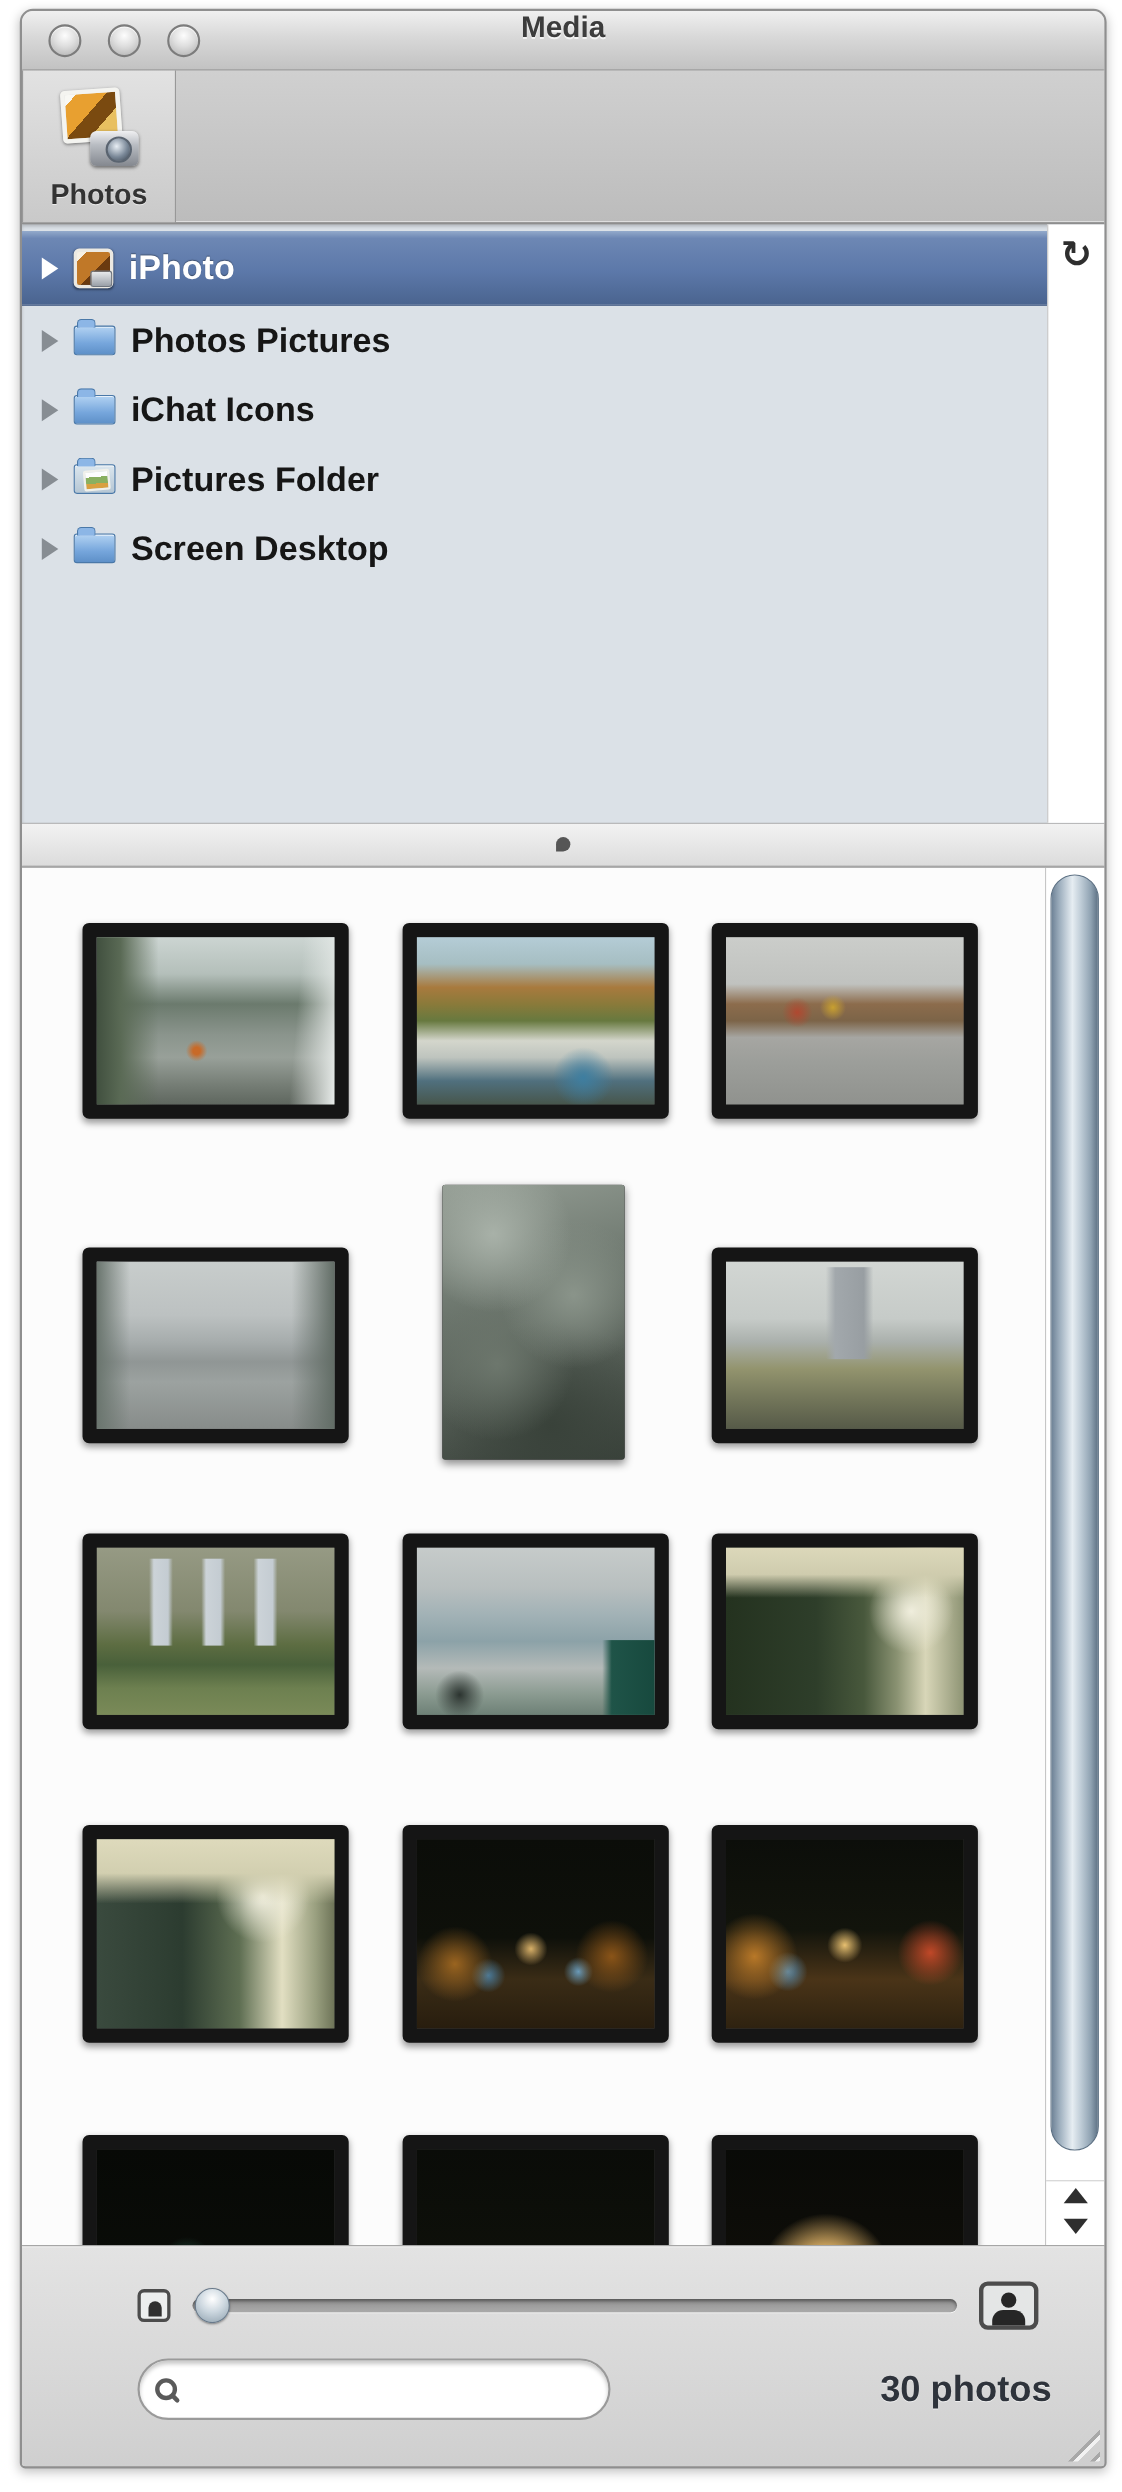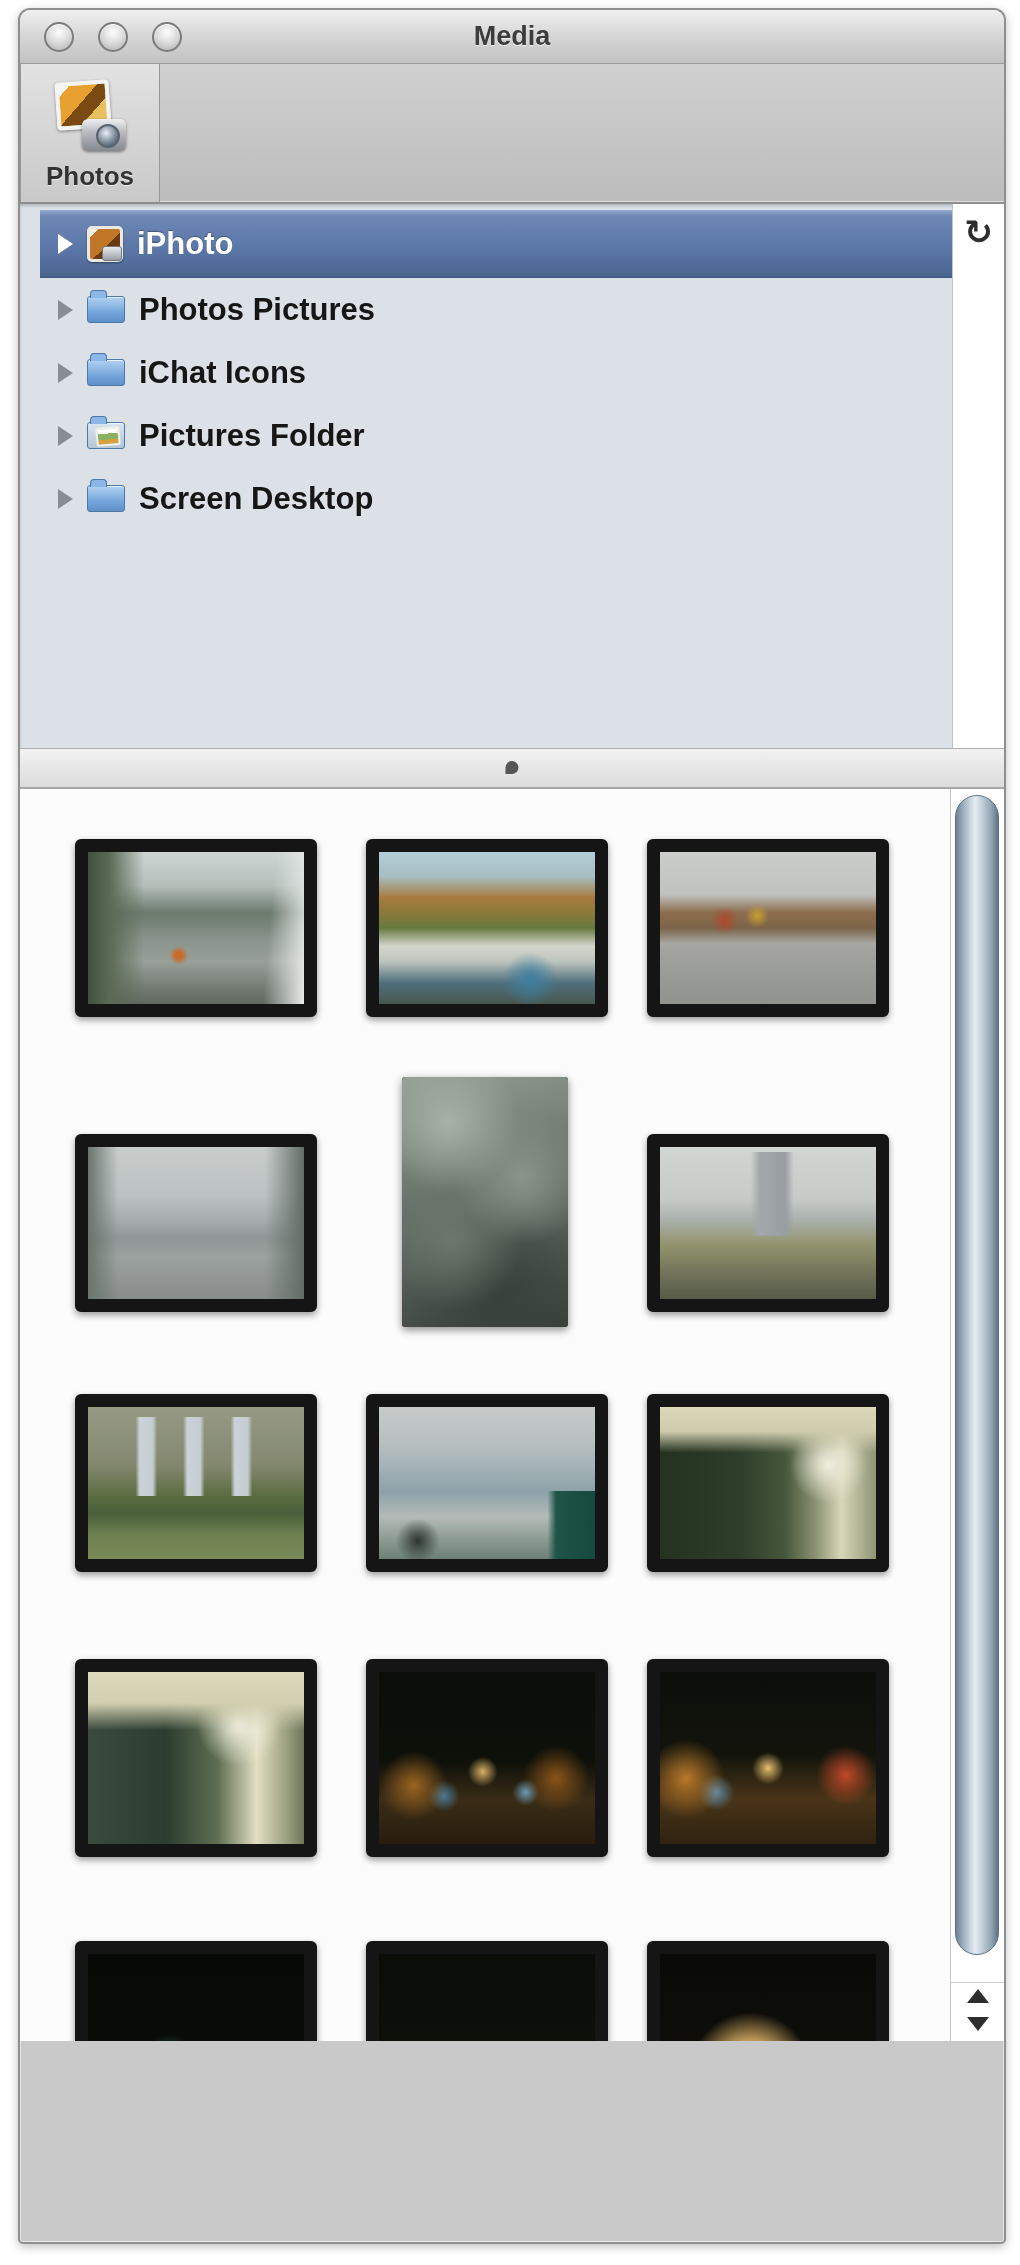--- a/index.html
+++ b/index.html
@@ -8,21 +8,21 @@
 
   
   .window { position:absolute; left:18px; top:8px; width:988px; height:2236px;
             border:2px solid #8f8f8f; border-radius:12px 12px 5px 5px;
             background:#c9c9c9; box-shadow:0 3px 10px rgba(0,0,0,.25), inset 0 0 0 1px rgba(255,255,255,.55);
             display:flex; flex-direction:column; overflow:hidden; }
 
   
   .titlebar { height:54px; flex:0 0 auto; position:relative;
               background:linear-gradient(180deg,#f0f0f0 0,#d8d8d8 45%,#c2c2c2 100%);
-              border-bottom:1px solid #9a9a9a; display:flex; align-items:center; }
+              border-bottom:1px solid #9a9a9a; display:flex; }
   .tl-group { position:absolute; left:24px; top:12px; display:flex; gap:24px; }
   .tl { width:30px; height:30px; border-radius:50%;
         background:radial-gradient(circle at 50% 32%,#fdfdfd 0,#dedede 45%,#aeaeae 100%);
         border:2px solid #7c7c7c; box-shadow:inset 0 1px 1px rgba(255,255,255,.9); }
   .win-title { width:100%; text-align:center; font-size:27px; font-weight:bold; color:#3c3c3c;
                text-shadow:0 1px 0 rgba(255,255,255,.7); }
 
   
   .toolbar { height:140px; flex:0 0 auto; display:flex; align-items:stretch;
              background:linear-gradient(180deg,#d0d0d0 0,#bcbcbc 100%);
@@ -42,21 +42,21 @@
                background:linear-gradient(180deg,#f0f0f2 0,#b8bcc2 40%,#84888f 100%);
                border-radius:6px; box-shadow:0 1px 3px rgba(0,0,0,.45); }
   .photo-cam::after { content:""; position:absolute; right:6px; top:5px; width:20px; height:20px;
                border-radius:50%; background:radial-gradient(circle at 40% 35%,#e8eef4 0,#7a8898 55%,#3a4450 100%);
                border:2px solid #5a6470; }
 
   
   .sourcelist { height:545px; flex:0 0 auto; background:#dbe1e7; display:flex;
                 border-bottom:1px solid #aeaeae; box-shadow:inset 0 2px 3px rgba(0,0,0,.18); }
   .rows { flex:1 1 auto; display:flex; flex-direction:column; padding-top:6px; }
-  .srow { height:63px; display:flex; align-items:center; padding-left:18px; gap:14px;margin-left:20px; }
+  .srow { height:63px; display:flex; align-items:center; padding-left:18px; gap:14px; }
   .srow.selected { height:68px;
         background:linear-gradient(180deg,#93aacb 0,#6d87b4 10%,#5c78a9 55%,#4a648f 100%);
         border-bottom:1px solid #3f5781; }
   .srow .lbl { font-size:31px; font-weight:bold; color:#161616; }
   .srow.selected .lbl { color:#fff; text-shadow:0 -1px 1px rgba(0,0,0,.35); }
   .disc { width:0; height:0; border-top:10px solid transparent; border-bottom:10px solid transparent;
           border-left:15px solid #878d93; flex:0 0 auto; }
   .srow.selected .disc { border-left-color:#fff; }
   .ic { flex:0 0 auto; }
   .iphoto-ic { width:36px; height:36px; border-radius:5px; border:3px solid #ece9e2; position:relative;
@@ -278,14 +278,31 @@
 
     <div class="vscroll">
       <div class="vthumb"></div>
       <div class="varrows">
         <div class="arr-up"></div>
         <div class="arr-dn"></div>
       </div>
     </div>
   </div>
 
+  <div class="bottombar">
+    <div class="slider-row">
+      <div class="size-small"></div>
+      <div class="slider">
+        <div class="slider-thumb"></div>
+      </div>
+      <div class="size-large"></div>
+    </div>
+    <div class="search-row">
+      <div class="searchbox">
+        <span class="mag"></span>
+        <input type="text" placeholder="" style="">
+      </div>
+      <div class="count">30 photos</div>
+    </div>
+    <div class="grip"></div>
+  </div>
 
 </div>
 
 </body></html>

